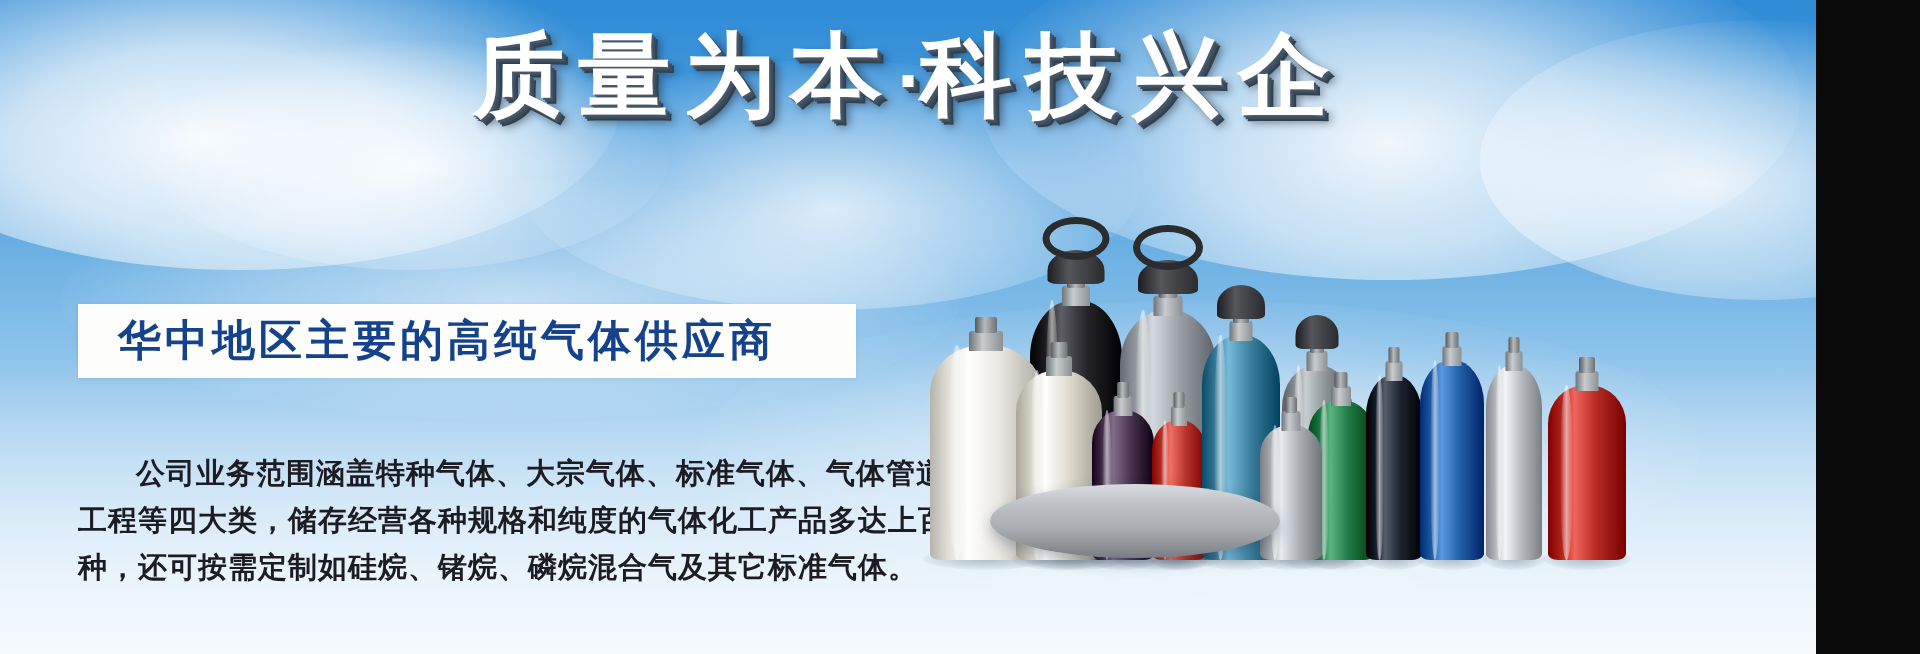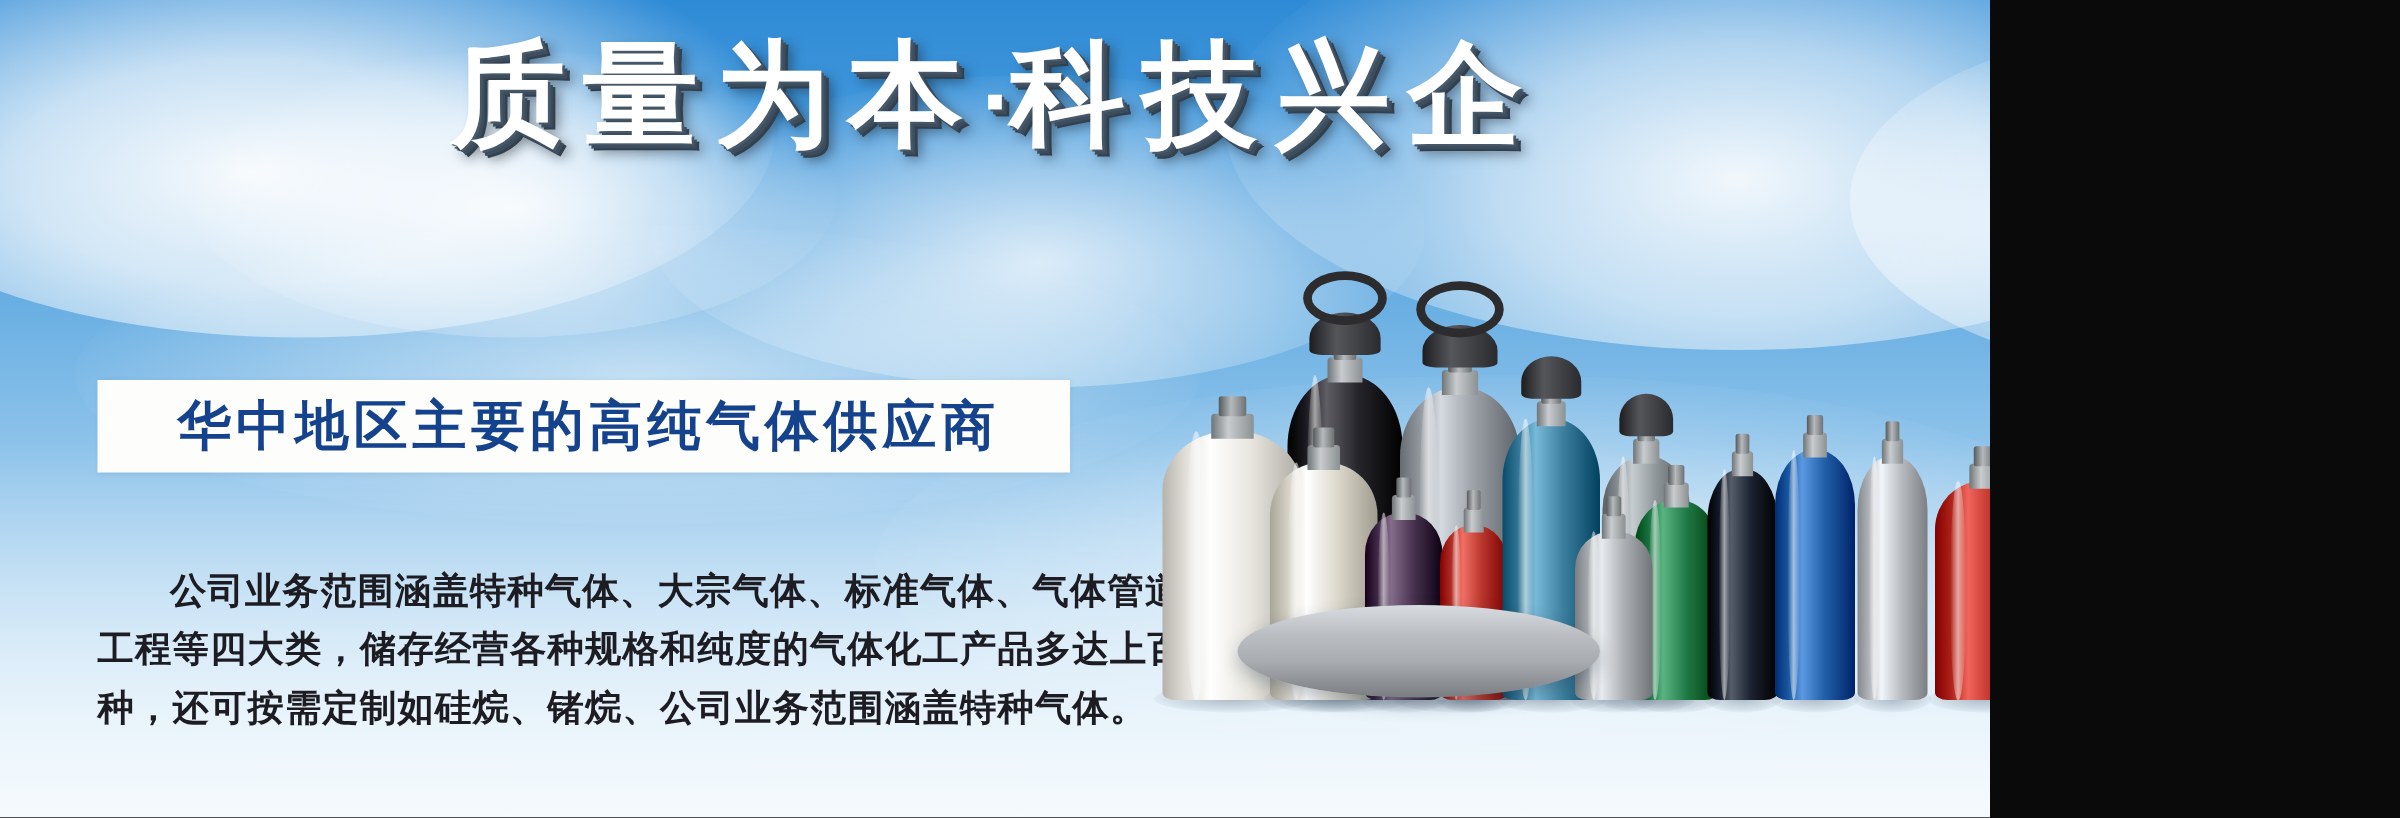--- a/index.html
+++ b/index.html
@@ -2,21 +2,21 @@
 <html><head>
 <meta charset="utf-8">
 <style>
   html, body {
     margin: 0;
     padding: 0;
     background: #0a0a0a;
   }
   #banner {
     position: relative;
-    width: 1592px;
+    width: 1816px;
     height: 654px;
     overflow: hidden;
     font-family: "Liberation Sans", "DejaVu Sans", sans-serif;
     background: linear-gradient(180deg,
         #2f8bd6 0%,
         #3e95da 12%,
         #56a3df 26%,
         #6fb2e4 40%,
         #8cc2ea 54%,
         #a6d0ef 66%,
@@ -116,21 +116,21 @@
     box-shadow: 0 1px 4px rgba(40,70,100,0.10);
     display: flex;
     align-items: center;
   }
   .tagline-text {
     font-family: "DejaVu Sans", "Liberation Sans", sans-serif;
     font-size: 43px;
     font-weight: 700;
     color: #14428c;
     letter-spacing: 4px;
-    padding-left: 64px;
+    padding-left: 40px;
     white-space: nowrap;
   }
 
   
   .body-copy {
     position: absolute;
     left: 78px;
     top: 450px;
     width: 790px;
     font-family: "Liberation Serif", "DejaVu Serif", serif;
@@ -227,21 +227,21 @@
   </div>
 
 
   <div class="tagline-box">
     <div class="tagline-text">华中地区主要的高纯气体供应商</div>
   </div>
 
   <div class="body-copy">
     <span class="ln first">公司业务范围涵盖特种气体、大宗气体、标准气体、气体管道</span>
     <span class="ln">工程等四大类，储存经营各种规格和纯度的气体化工产品多达上百</span>
-    <span class="ln">种，还可按需定制如硅烷、锗烷、公司业务范围涵盖特种气体。</span>
+    <span class="ln">种，还可按需定制如硅烷、锗烷、磷烷混合气及其它标准气体。</span>
   </div>
 
   <div id="cylinders">
       <div class="cyl" style="left: 100px; width: 92px; height: 306px;">
         <div class="base-shadow"></div>
         <div class="body-shape" style="height: 260px; background: linear-gradient(90deg, rgb(0, 0, 0) 0%, rgb(26, 26, 32) 16%, rgb(94, 94, 100) 34%, rgb(36, 36, 42) 62%, rgb(0, 0, 0) 100%);">
           <div class="gloss"></div>
         </div>
         <div class="neck" style="width: 28px; height: 20px; bottom: 254px; background: linear-gradient(90deg, rgb(111, 116, 120) 0%, rgb(200, 204, 206) 40%, rgb(139, 144, 147) 100%);"></div>
         <div class="valve" style="width: 18px; height: 16px; bottom: 272px; background: linear-gradient(90deg, rgb(85, 89, 92) 0%, rgb(182, 186, 189) 45%, rgb(109, 113, 116) 100%);"></div>

